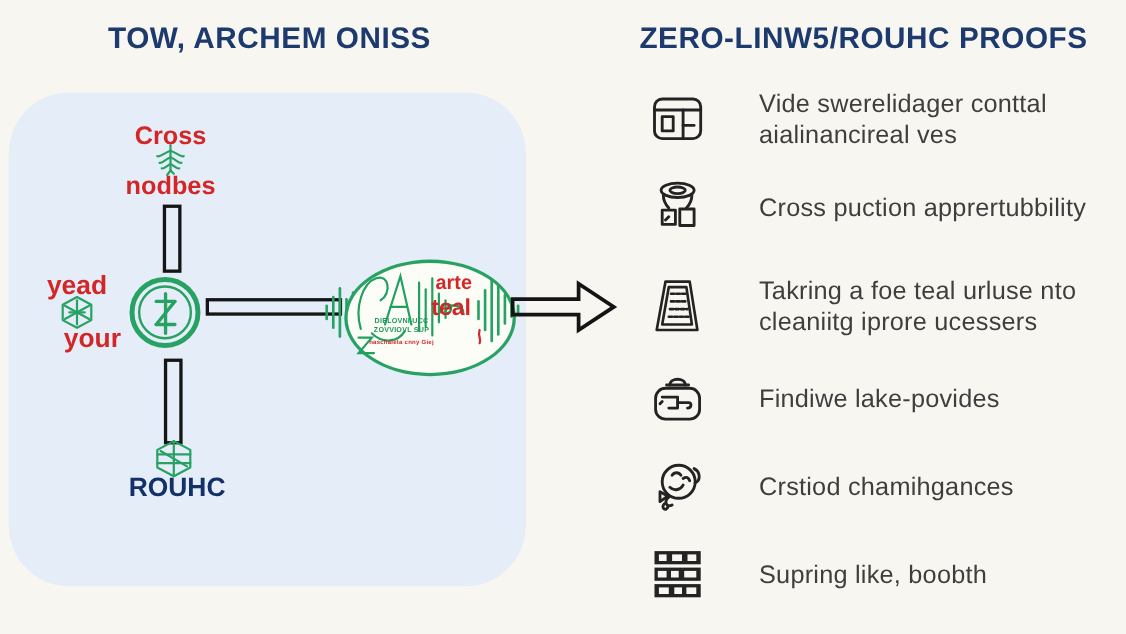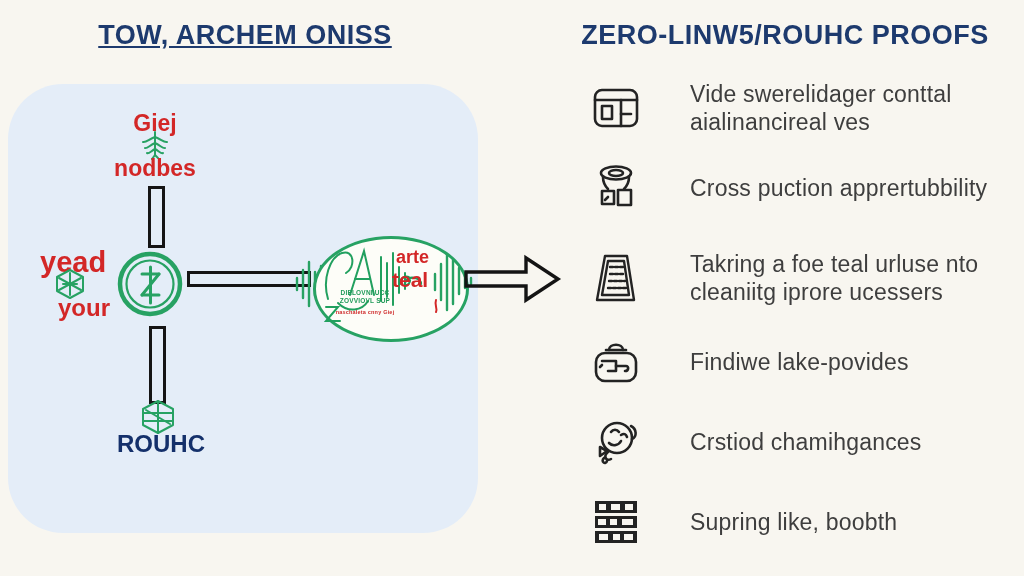--- a/index.html
+++ b/index.html
@@ -7,32 +7,32 @@
     width:1024px;height:576px;position:relative;overflow:hidden;
     background:#f8f6f0;
     font-family:"Liberation Sans","DejaVu Sans",sans-serif;
   }
   .abs{position:absolute;}
   
   .title{
     font-weight:700;font-size:27px;color:#1d3a6e;letter-spacing:.5px;
     text-align:center;white-space:nowrap;
   }
-  #left-title{left:10px;top:20px;width:470px;text-decoration:underline;}
+  #left-title{left:10px;top:20px;width:470px;}
   #right-title{left:565px;top:20px;width:440px;}
   
   #blue-panel{
     left:8px;top:84px;width:470px;height:449px;
     background:#e4edf8;border-radius:55px;
   }
   
   .red-label{font-weight:700;color:#d32727;text-align:center;white-space:nowrap;}
   #lbl-tite{left:120px;top:110px;width:70px;font-size:23px;}
   #lbl-nodbes{left:110px;top:155px;width:90px;font-size:23px;}
-  #lbl-yead{left:40px;top:246px;width:60px;font-size:29px;}
+  #lbl-yead{left:40px;top:246px;width:60px;font-size:24px;}
   #lbl-your{left:40px;top:294px;width:60px;font-size:24px;margin-left:14px;}
   #lbl-rouhc{left:95px;top:430px;width:110px;font-size:24px;font-weight:800;
     color:#14306b;text-align:right;white-space:nowrap;}
   
   .bar{border:3px solid #151515;background:transparent;}
   #bar-top{left:148px;top:186px;width:11px;height:56px;}
   #bar-bottom{left:149px;top:326px;width:11px;height:72px;}
   #bar-right{left:187px;top:271px;width:118px;height:10px;}
   
   #sketch-ellipse{
@@ -62,21 +62,21 @@
   svg{display:block;}
 </style>
 </head>
 <body>
 
 <div class="abs title" id="left-title">TOW, ARCHEM ONISS</div>
 <div class="abs title" id="right-title">ZERO-LINW5/ROUHC PROOFS</div>
 
 <div class="abs" id="blue-panel"></div>
 
-<div class="abs red-label" id="lbl-tite">Giej</div>
+<div class="abs red-label" id="lbl-tite">Cross</div>
 <div class="abs" style="left:138px;top:130px;">
   <svg width="34" height="30" viewBox="0 0 34 30" fill="none" stroke="#27a263" stroke-width="2" stroke-linecap="round">
     <path d="M17,2 V25"></path>
     <path d="M17,7 C11,9 8,13 5,12"></path>
       <path d="M17,7 C23,9 26,13 29,12"></path>
     <path d="M17,13 C12,15 9,19 7,18"></path>
       <path d="M17,13 C22,15 25,19 27,18"></path>
     <path d="M17,19 C13,21 11,24 9,23"></path>
       <path d="M17,19 C21,21 23,24 25,23"></path>
     <path d="M17,25 L14,29"></path>

